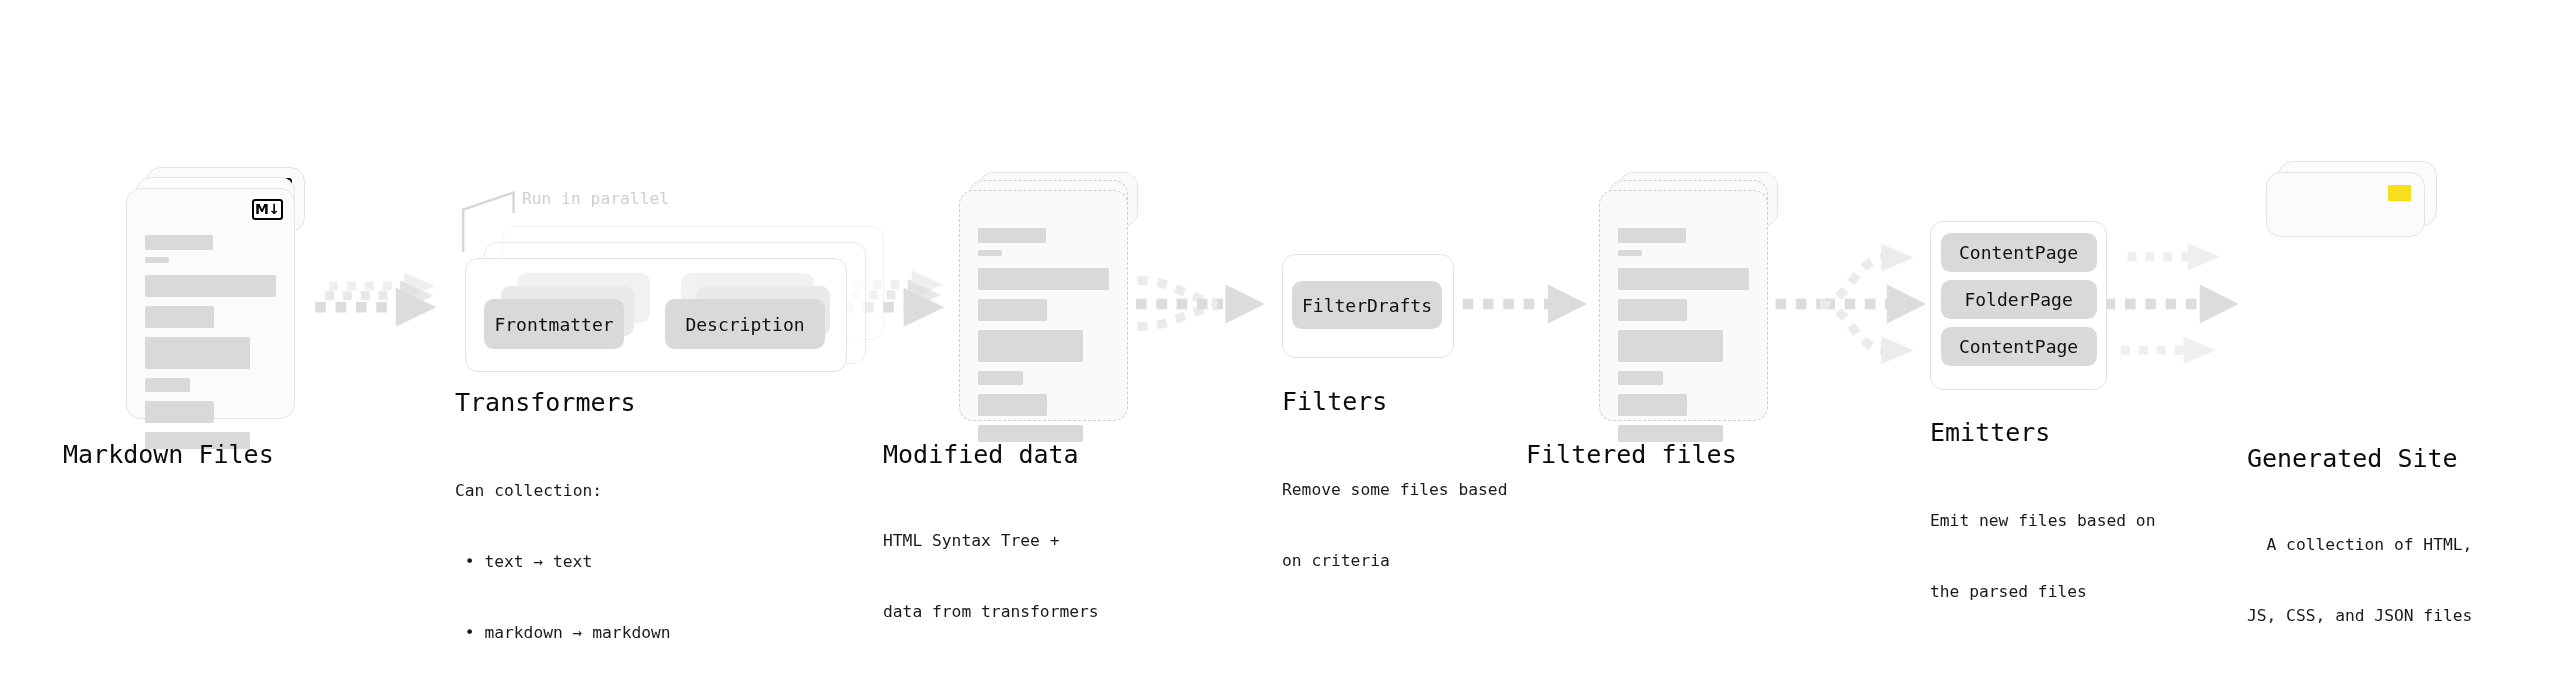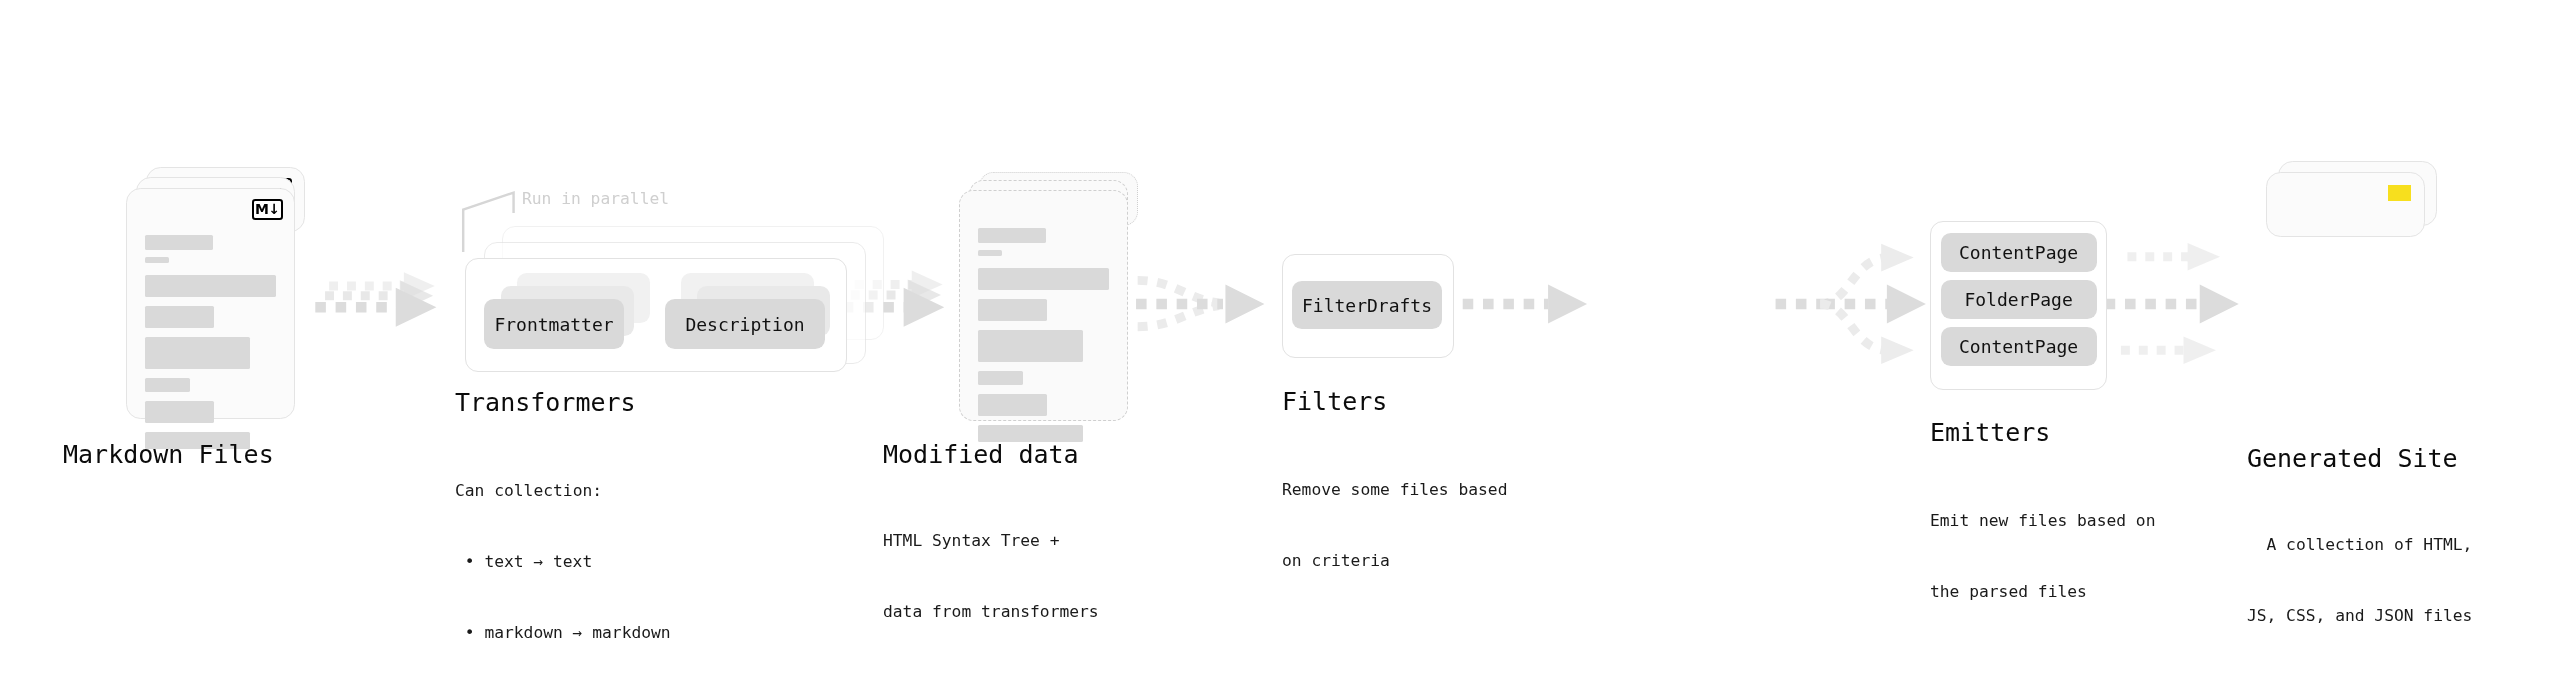--- a/index.html
+++ b/index.html
@@ -295,20 +295,39 @@
   <div class="node" style="left:1282px;top:254px;">
     <div class="gbox" style="left:0px;top:0px;width:172px;height:104px;"></div>
     <div class="chip" style="left:10px;top:27px;width:150px;height:48px;">FilterDrafts</div>
     <div class="title" style="left:0px;top:133px;">Filters</div>
     <div class="sub" style="left:0px;top:177px;">
       <div>Remove some files based</div>
       <div>on criteria</div>
     </div>
   </div>
 
+  <div class="node" style="left:1599px;top:172px;">
+    <div class="stack" style="width:179px;height:244px;">
+      <div class="card dotted" style="left:19.5px;top:0px;width:159px;height:54px;"></div>
+      <div class="card dashed" style="left:9.8px;top:8.1px;width:159px;height:54px;"></div>
+      <div class="card dashed" style="left:0px;top:18px;width:169px;height:231px;">
+        <div class="card-body" style="top:37px;">
+          <div class="bar" style="width:52%;height:14.6px;"></div>
+          <div class="bar" style="width:18%;height:6.5px;margin-bottom:11.4px;"></div>
+          <div class="bar" style="width:100%;height:22px;margin-bottom:9px;"></div>
+          <div class="bar" style="width:53%;height:22px;margin-bottom:9px;"></div>
+          <div class="bar" style="width:80%;height:32px;margin-bottom:9px;"></div>
+          <div class="bar" style="width:34%;height:14.6px;margin-bottom:9px;"></div>
+          <div class="bar" style="width:53%;height:22px;margin-bottom:9px;"></div>
+          <div class="bar" style="width:80%;height:16.3px;"></div>
+        </div>
+      </div>
+    </div>
+    <div class="title" style="left:-73px;top:268px;">Filtered files</div>
+  </div>
 
   <div class="node" style="left:1930px;top:221px;">
     <div class="gbox" style="left:0px;top:0px;width:177px;height:169px;"></div>
     <div class="chip" style="left:10.6px;top:12.2px;width:156px;height:39px;">ContentPage</div>
     <div class="chip" style="left:10.6px;top:59px;width:156px;height:39px;">FolderPage</div>
     <div class="chip" style="left:10.6px;top:106px;width:156px;height:39px;">ContentPage</div>
     <div class="title" style="left:0px;top:197px;">Emitters</div>
     <div class="sub" style="left:0px;top:241px;">
       <div>Emit new files based on</div>
       <div>the parsed files</div>

